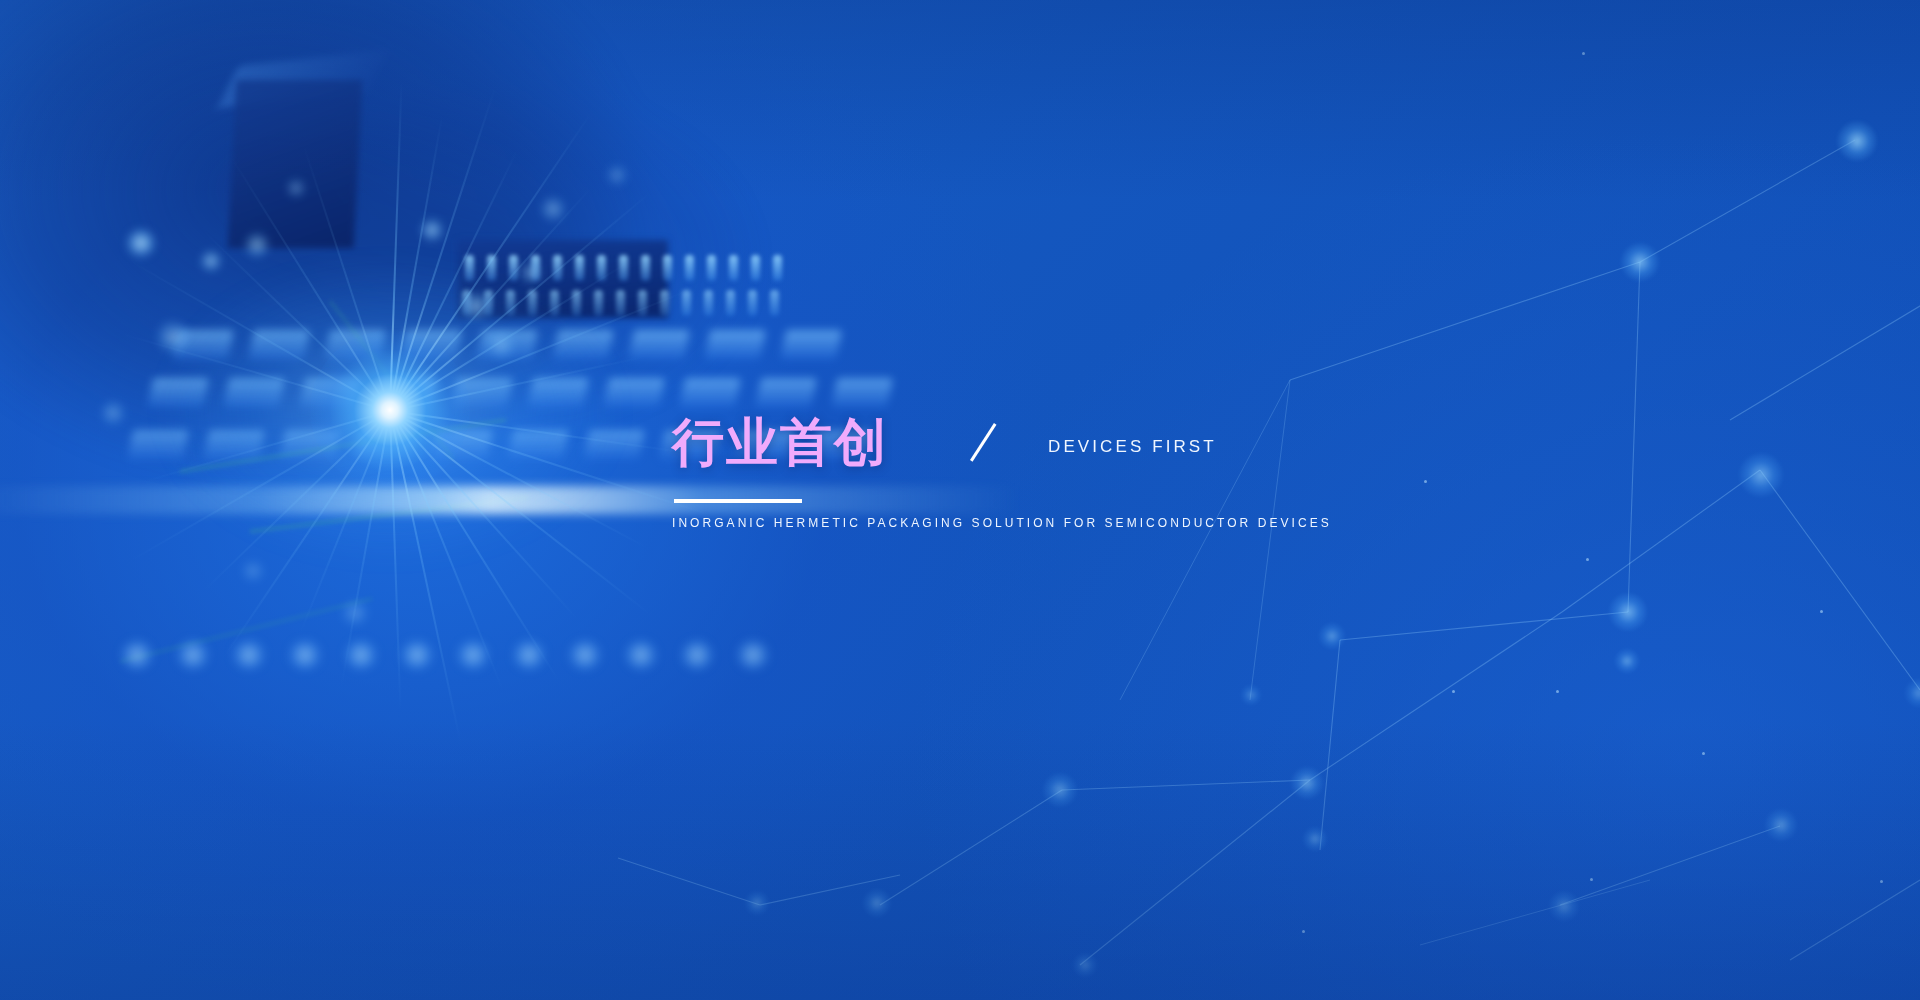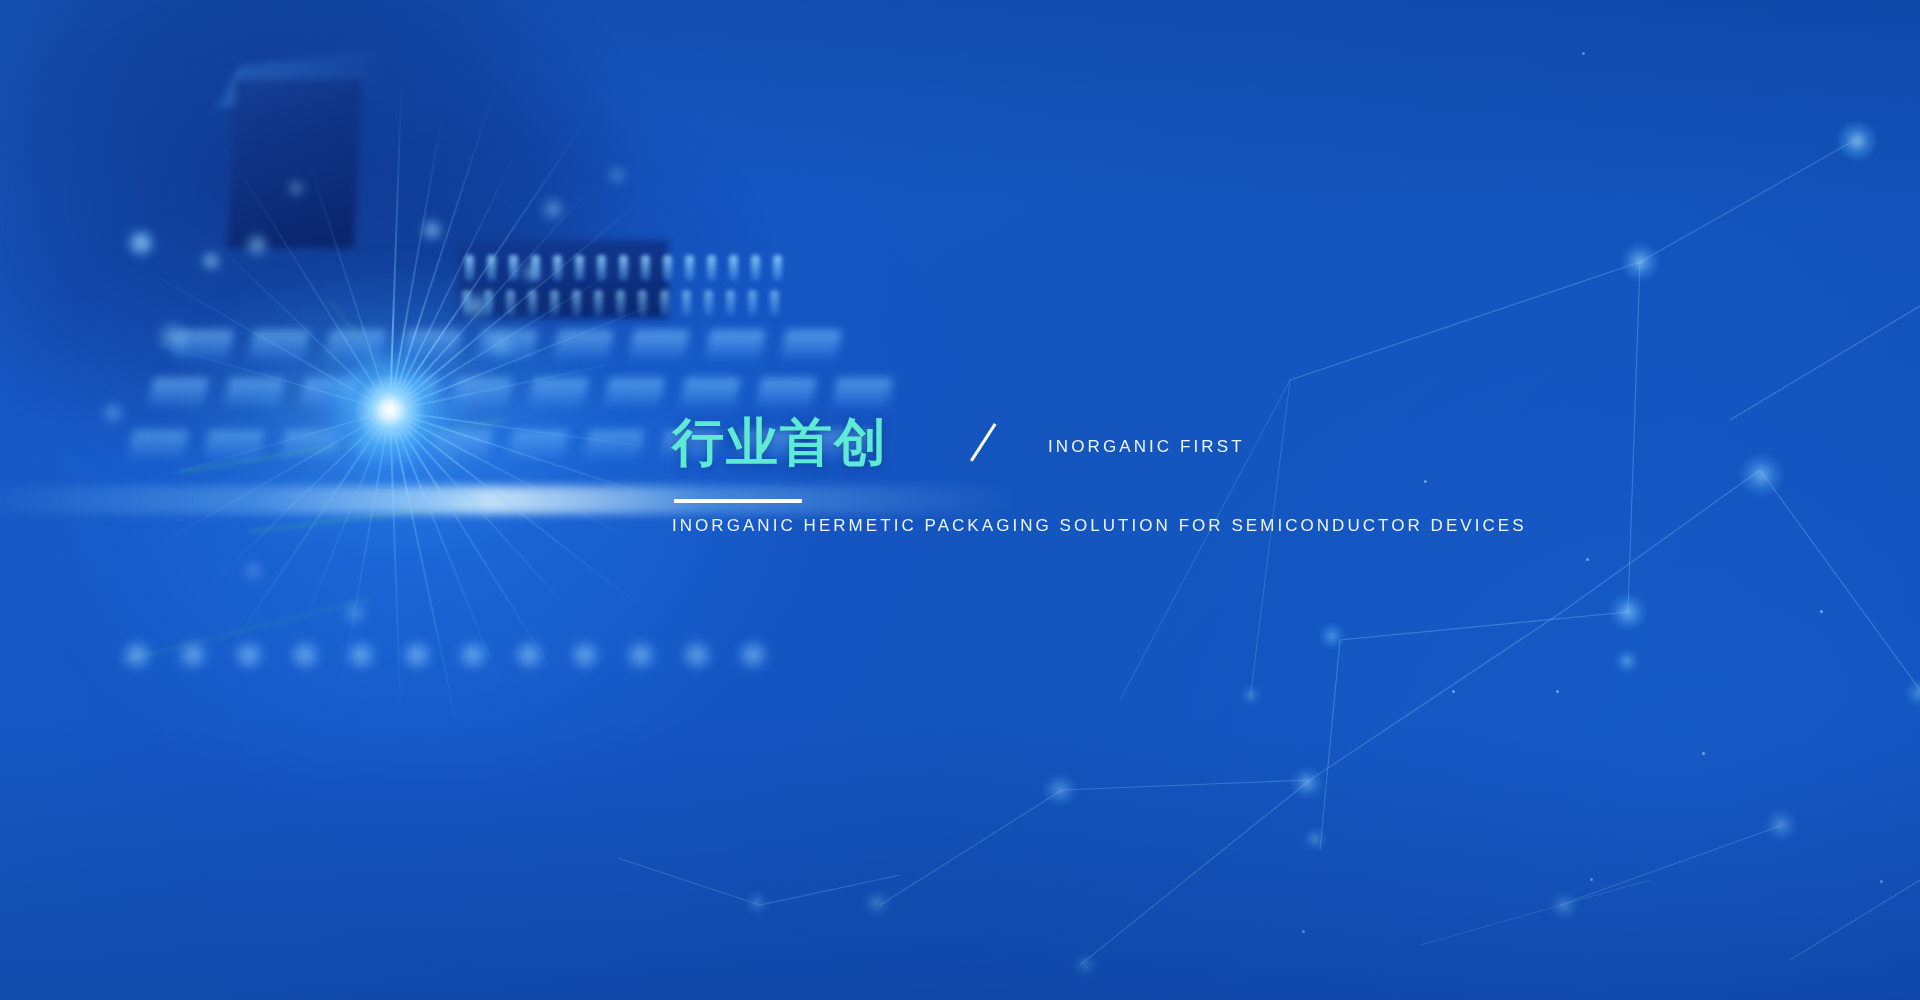--- a/index.html
+++ b/index.html
@@ -230,21 +230,21 @@
   }
 
   .eyebrow-row {
     display: flex;
     align-items: flex-end;
     height: 62px;
   }
   .kicker {
     font-size: 52px;
     font-weight: 700;
-    color: #5eead4;
+    color: #f0abfc;
     letter-spacing: 2px;
     line-height: 1;
     text-shadow: 0 2px 10px rgba(4,30,90,0.35);
     white-space: nowrap;
   }
   .slash {
     width: 44px;
     height: 40px;
     margin: 0 18px 6px 78px;
     position: relative;
@@ -283,21 +283,21 @@
     font-weight: 700;
     color: #ffffff;
     letter-spacing: 2.6px;
     line-height: 1.08;
     white-space: nowrap;
     text-shadow: 0 2px 12px rgba(4,30,90,0.30);
   }
 
   .subline {
     margin-top: 13px;
-    font-size: 17px;
+    font-size: 12px;
     font-weight: 400;
     color: #eef5ff;
     letter-spacing: 3.05px;
     white-space: nowrap;
   }
 </style>
 </head>
 <body>
 
 <div class="banner">
@@ -505,21 +505,21 @@
   <div class="tiny-dot" style="left:1582px;top:52px;"></div>
   <div class="tiny-dot" style="left:1590px;top:878px;"></div>
 
   <div class="vignette"></div>
 
   <div class="content">
 
     <div class="eyebrow-row">
       <div class="kicker">行业首创</div>
       <span class="slash"></span>
-      <div class="kicker-en">INORGANIC FIRST</div>
+      <div class="kicker-en">DEVICES FIRST</div>
     </div>
 
     <div class="rule"></div>
 
 
     <div class="subline">INORGANIC HERMETIC PACKAGING SOLUTION FOR SEMICONDUCTOR DEVICES</div>
   </div>
 
 </div>
 

